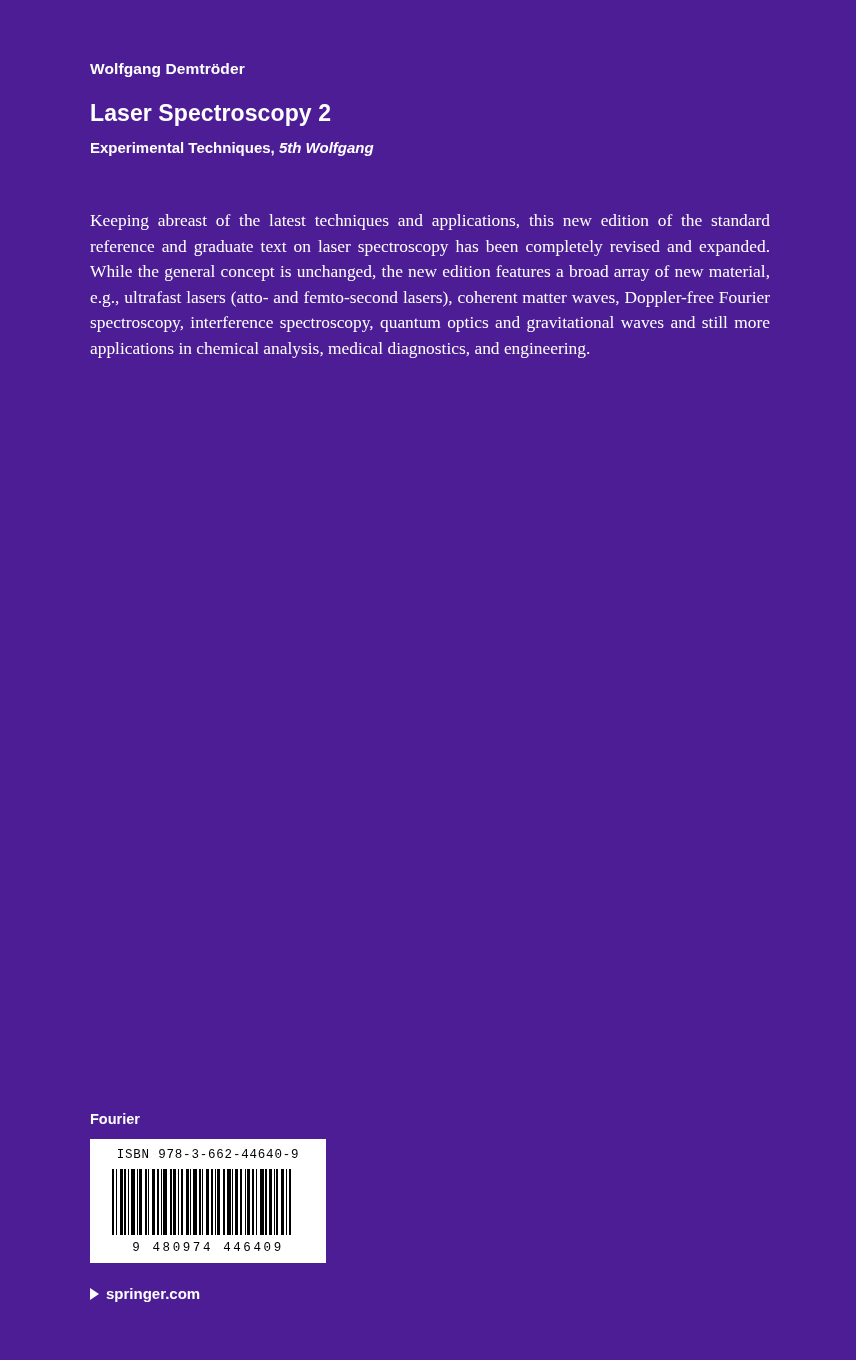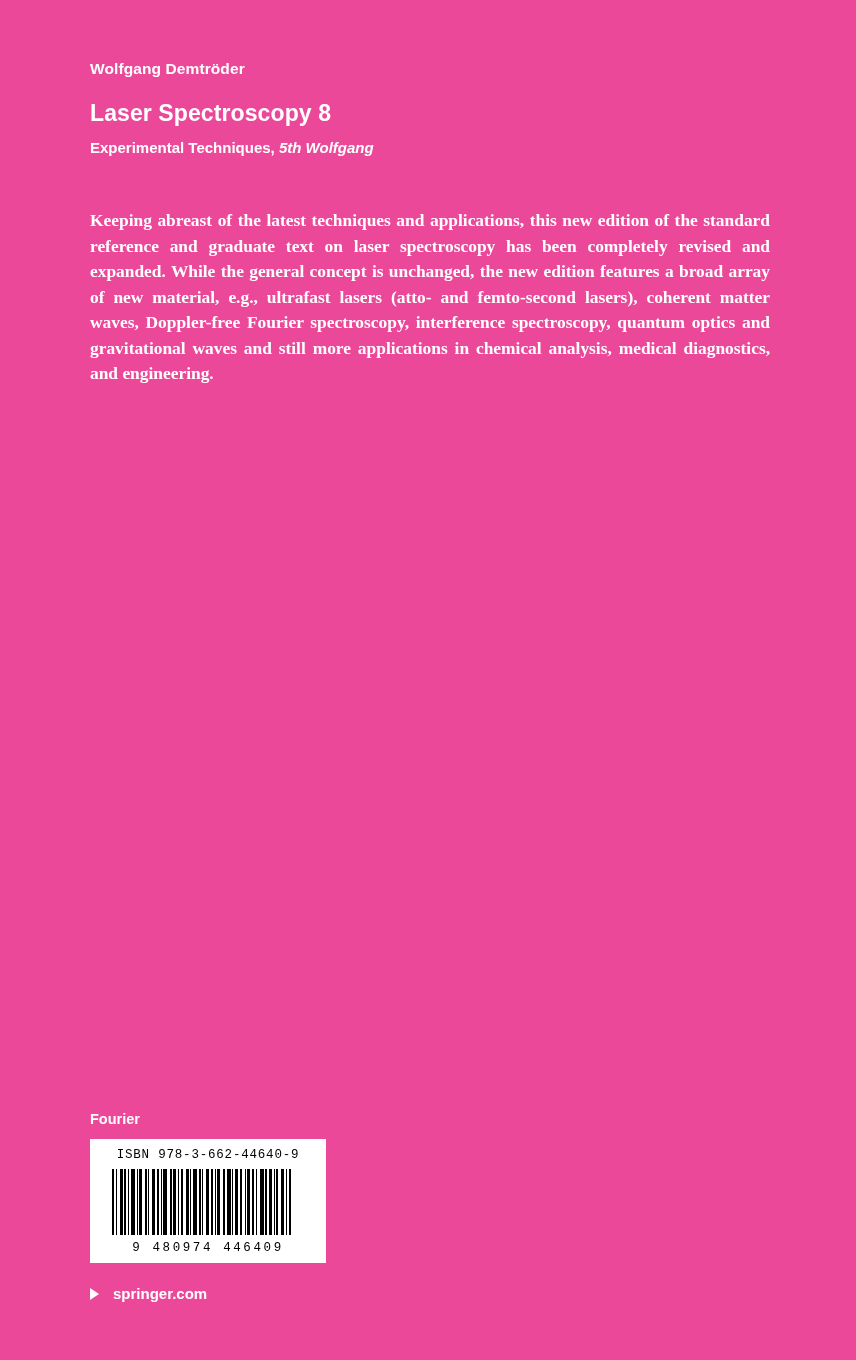--- a/index.html
+++ b/index.html
@@ -11,21 +11,21 @@
     height: 1360px;
     background: #0c4c96;
     font-family: "Liberation Serif", serif;
     color: #ffffff;
     overflow: hidden;
     position: relative;
   }
   .page {
     position: absolute;
     inset: 0;
-    background: #ec4899;
+    background: #4c1d95;
   }
   .content {
     position: absolute;
     left: 90px;
     top: 60px;
     width: 680px;
   }
   .author {
     font-family: "Liberation Sans", sans-serif;
     font-size: 15.5px;
@@ -53,21 +53,20 @@
     font-style: italic;
   }
   .blurb {
     margin-top: 52px;
     font-family: "Liberation Serif", serif;
     font-size: 17.4px;
     line-height: 1.465;
     text-align: justify;
     color: #ffffff;
     width: 680px;
-    font-weight: bold;
   }
   .footer {
     position: absolute;
     left: 90px;
     bottom: 58px;
     width: 400px;
   }
   .subject {
     font-family: "Liberation Sans", sans-serif;
     font-size: 14.5px;
@@ -118,21 +117,21 @@
     font-size: 12.5px;
     color: #000000;
     text-align: center;
     letter-spacing: 2.6px;
     white-space: nowrap;
   }
   .springer {
     margin-top: 22px;
     display: flex;
     align-items: center;
-    gap: 14px;
+    gap: 7px;
   }
   .tri {
     width: 0;
     height: 0;
     border-left: 9px solid #ffffff;
     border-top: 6px solid transparent;
     border-bottom: 6px solid transparent;
   }
   .springer-text {
     font-family: "Liberation Sans", sans-serif;
@@ -141,21 +140,21 @@
     color: #ffffff;
   }
 </style>
 </head>
 <body>
 
 <div class="page">
 
   <div class="content">
     <p class="author">Wolfgang Demtröder</p>
-    <h1 class="title">Laser Spectroscopy 8</h1>
+    <h1 class="title">Laser Spectroscopy 2</h1>
     <p class="subtitle">
       <span>Experimental Techniques,</span>
       <span class="edition">5th Wolfgang</span>
     </p>
     <p class="blurb">Keeping abreast of the latest techniques and applications, this new edition of the standard reference and graduate text on laser spectroscopy has been completely revised and expanded. While the general concept is unchanged, the new edition features a broad array of new material, e.g., ultrafast lasers (atto- and femto-second lasers), coherent matter waves, Doppler-free Fourier spectroscopy, interference spectroscopy, quantum optics and gravitational waves and still more applications in chemical analysis, medical diagnostics, and engineering.</p>
   </div>
 
   <div class="footer">
     <p class="subject">Fourier</p>
 

